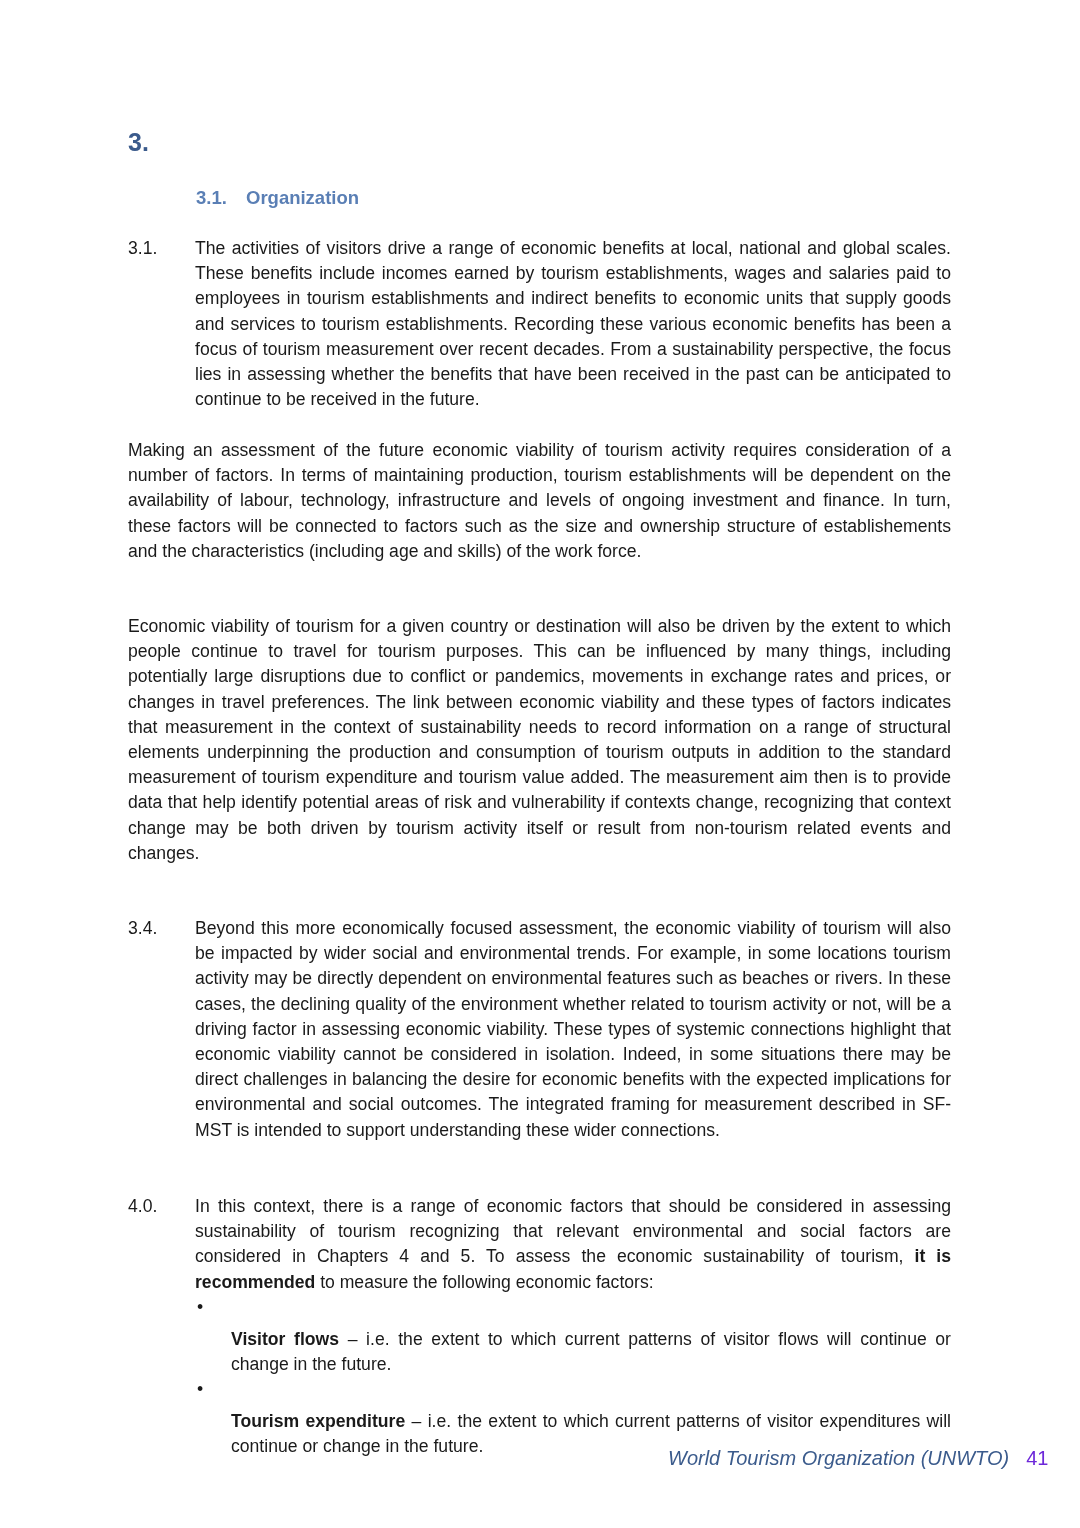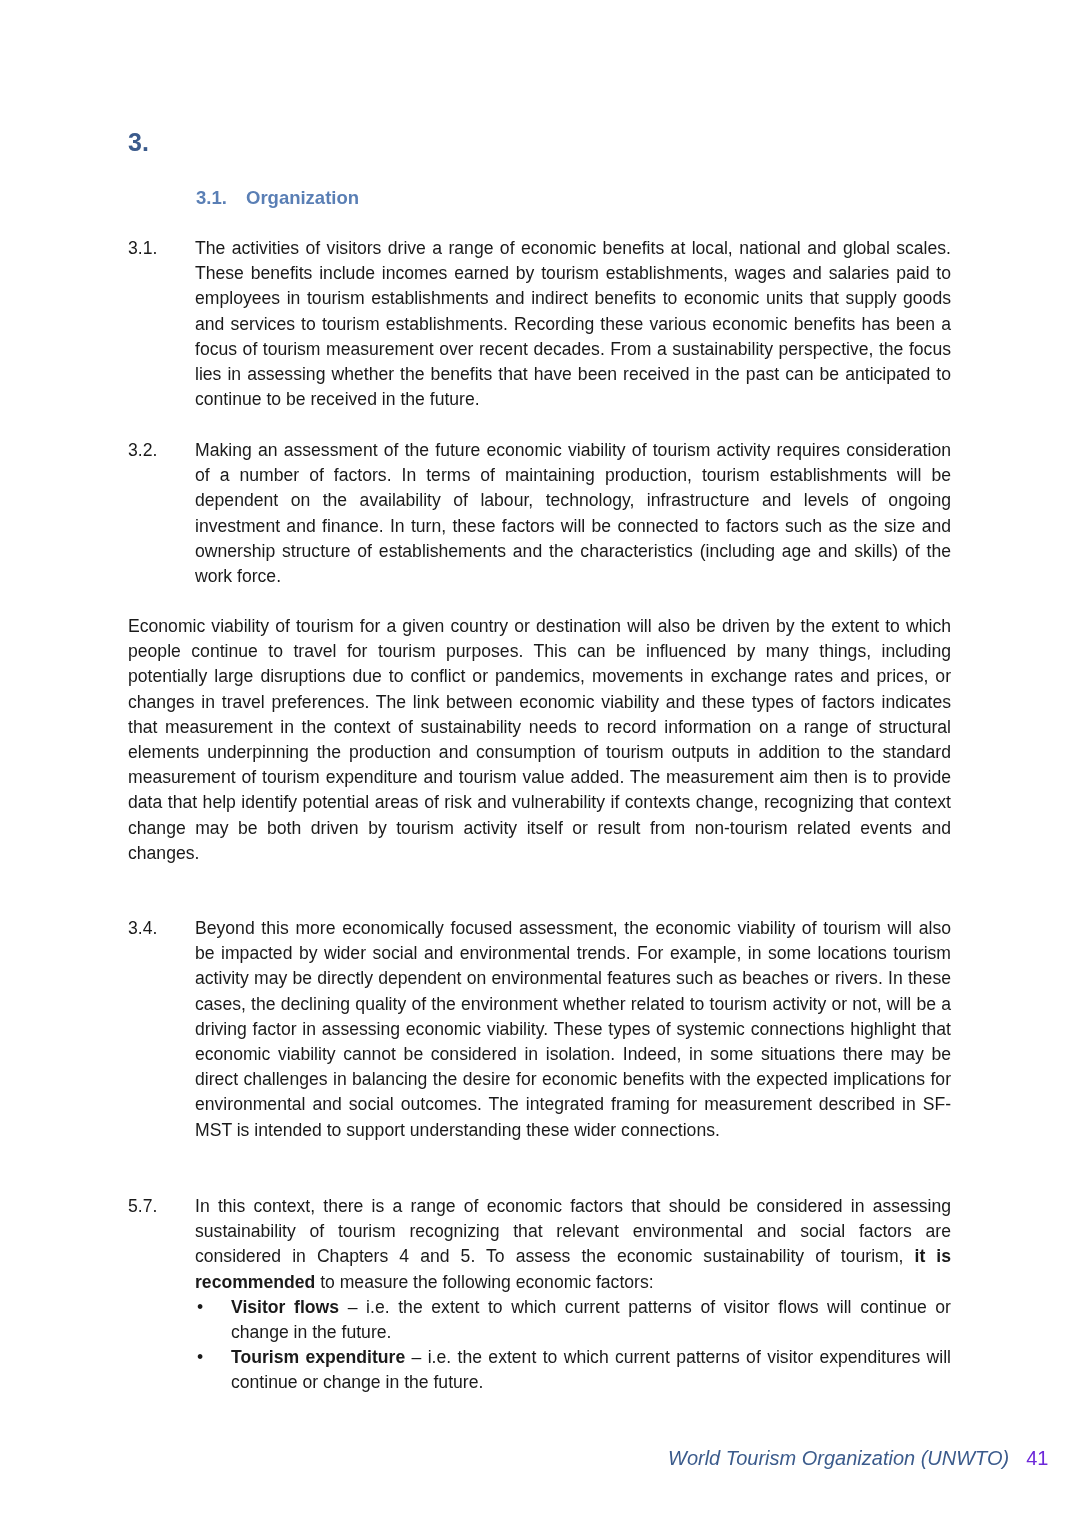--- a/index.html
+++ b/index.html
@@ -21,21 +21,21 @@
     .section .num { width: 50px; }
     .para {
       position: absolute; left: 128px; width: 823px;
       display: flex; font-size: 17.6px; line-height: 25.2px;
     }
     .para .num { width: 67px; flex: 0 0 67px; }
     .para .text { flex: 1; text-align: justify; }
     .bullets { list-style: none; margin: 0; padding: 0; }
     .bullets li { display: flex; text-align: justify; }
     .bullets .dot { width: 36px; flex: 0 0 36px; padding-left: 2px; box-sizing: border-box; }
-    .bullets .btext { flex: 1; }
+    .bullets .btext { flex: 1; margin-top: 32px; }
     .footer {
       position: absolute; left: 668px; top: 1447px;
       font-size: 20px; color: #3b5b8c; display: flex; align-items: baseline;
     }
     .footer .org { font-style: italic; }
     .footer .page { margin-left: 17px; color: #6d28d9; }
   </style>
 </head>
 <body>
 
@@ -47,35 +47,34 @@
   <span class="num">3.1.</span>
   <span>Organization</span>
 </div>
 
 <div class="para" style="top:236px">
   <span class="num">3.1.</span>
   <span class="text">The activities of visitors drive a range of economic benefits at local, national and global scales. These benefits include incomes earned by tourism establishments, wages and salaries paid to employees in tourism establishments and indirect benefits to economic units that supply goods and services to tourism establishments. Recording these various economic benefits has been a focus of tourism measurement over recent decades. From a sustainability perspective, the focus lies in assessing whether the benefits that have been received in the past can be anticipated to continue to be received in the future.</span>
 </div>
 
 <div class="para" style="top:438px">
-  <span class="num">3.2.</span>
   <span class="text">Making an assessment of the future economic viability of tourism activity requires consideration of a number of factors. In terms of maintaining production, tourism establishments will be dependent on the availability of labour, technology, infrastructure and levels of ongoing investment and finance. In turn, these factors will be connected to factors such as the size and ownership structure of establishements and the characteristics (including age and skills) of the work force.</span>
 </div>
 
 <div class="para" style="top:614px">
   <span class="text">Economic viability of tourism for a given country or destination will also be driven by the extent to which people continue to travel for tourism purposes. This can be influenced by many things, including potentially large disruptions due to conflict or pandemics, movements in exchange rates and prices, or changes in travel preferences. The link between economic viability and these types of factors indicates that measurement in the context of sustainability needs to record information on a range of structural elements underpinning the production and consumption of tourism outputs in addition to the standard measurement of tourism expenditure and tourism value added. The measurement aim then is to provide data that help identify potential areas of risk and vulnerability if contexts change, recognizing that context change may be both driven by tourism activity itself or result from non-tourism related events and changes.</span>
 </div>
 
 <div class="para" style="top:916px">
   <span class="num">3.4.</span>
   <span class="text">Beyond this more economically focused assessment, the economic viability of tourism will also be impacted by wider social and environmental trends. For example, in some locations tourism activity may be directly dependent on environmental features such as beaches or rivers. In these cases, the declining quality of the environment whether related to tourism activity or not, will be a driving factor in assessing economic viability. These types of systemic connections highlight that economic viability cannot be considered in isolation. Indeed, in some situations there may be direct challenges in balancing the desire for economic benefits with the expected implications for environmental and social outcomes. The integrated framing for measurement described in SF-MST is intended to support understanding these wider connections.</span>
 </div>
 
 <div class="para" style="top:1194px">
-  <span class="num">5.7.</span>
+  <span class="num">4.0.</span>
   <div class="text">
     <div style="text-align:justify"><span>In this context, there is a range of economic factors that should be considered in assessing sustainability of tourism recognizing that relevant environmental and social factors are considered in Chapters 4 and 5. To assess the economic sustainability of tourism, </span><b>it is recommended</b><span> to measure the following economic factors:</span></div>
     <ul class="bullets">
       <li>
         <span class="dot">•</span>
         <span class="btext"><b>Visitor flows</b><span> – i.e. the extent to which current patterns of visitor flows will continue or change in the future.</span></span>
       </li>
       <li>
         <span class="dot">•</span>
         <span class="btext"><b>Tourism expenditure</b><span> – i.e. the extent to which current patterns of visitor expenditures will continue or change in the future.</span></span>

